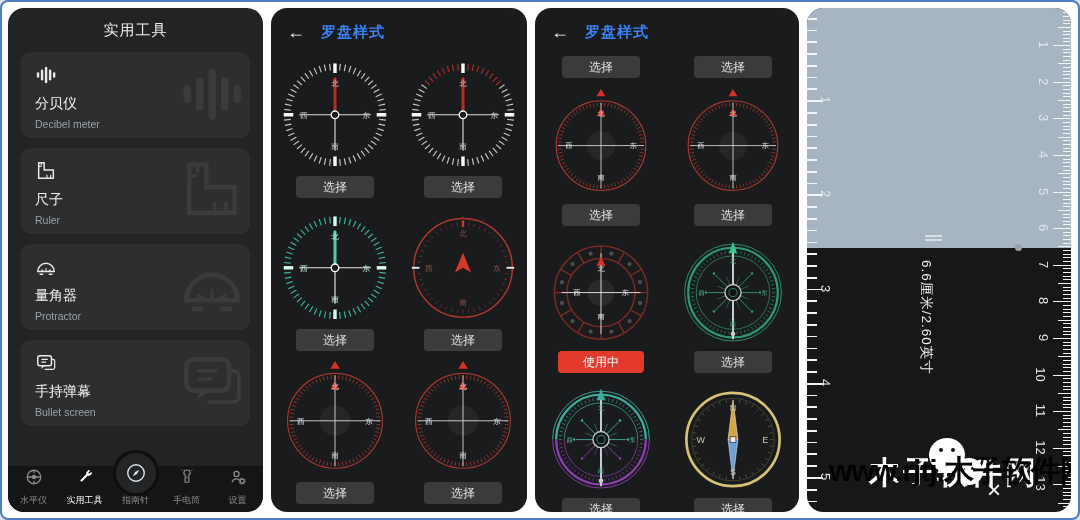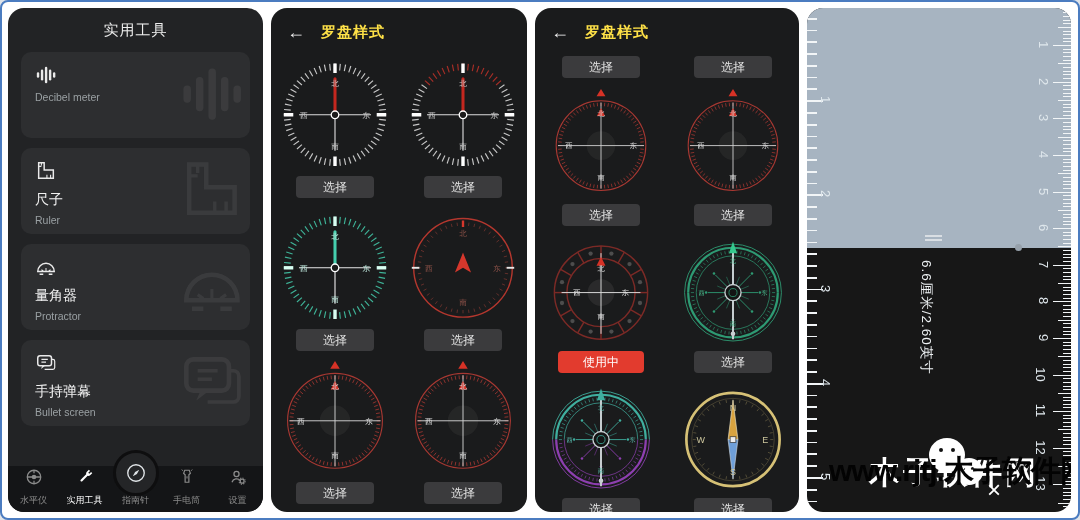--- a/index.html
+++ b/index.html
@@ -21,21 +21,21 @@
   .nav-item .nav-label{font-size:9px;margin-top:4px;}
   .nav-item.active{color:#ffffff;}
   .nav-circle{position:absolute;top:-16px;left:50%;transform:translateX(-50%);width:40px;height:40px;
               border-radius:50%;background:#242527;border:3px solid #0e0e0f;display:flex;
               align-items:center;justify-content:center;}
   
   #panel-c1{width:256px;background:#1a1b1c;}
   #panel-c2{width:264px;background:#1a1b1c;}
   .c-header{display:flex;align-items:center;gap:16px;padding:11px 16px 7px;height:26px;}
   .c-back{font-size:18px;color:#ededed;line-height:1;}
-  .c-title{font-size:15px;font-weight:bold;color:#fde047;letter-spacing:1px;}
+  .c-title{font-size:15px;font-weight:bold;color:#3b82f6;letter-spacing:1px;}
   .c-row{display:flex;justify-content:space-around;margin-bottom:7px;}
   .c-cell{display:flex;flex-direction:column;align-items:center;}
   .sel-btn{min-width:78px;height:22px;line-height:22px;text-align:center;background:#3b3b3d;color:#e3e3e3;
            font-size:12px;border-radius:4px;border:0;padding:0 10px;margin-top:2px;
            font-family:"Liberation Sans",sans-serif;}
   .sel-btn.in-use{background:#e23b2e;color:#fff;min-width:86px;}
   .btn-row{display:flex;justify-content:space-around;margin:2px 0 8px;}
   
   #panel-ruler{width:264px;background:#171717;}
   .ruler-light{position:absolute;left:0;top:0;width:100%;height:240px;}
@@ -68,21 +68,21 @@
               <rect x="6.4" y="6" width="2.6" height="12" rx="1.3"></rect>
      <rect x="10.8" y="3" width="2.6" height="18" rx="1.3"></rect>
               <rect x="15.2" y="6" width="2.6" height="12" rx="1.3"></rect>
      <rect x="19.6" y="9" width="2.6" height="6" rx="1.3"></rect>
             </svg></span><span class="t-icon"><svg width="22" height="22" viewBox="0 0 24 24" fill="#eaeaea">
      <rect x="2" y="9" width="2.6" height="6" rx="1.3"></rect>
               <rect x="6.4" y="6" width="2.6" height="12" rx="1.3"></rect>
      <rect x="10.8" y="3" width="2.6" height="18" rx="1.3"></rect>
               <rect x="15.2" y="6" width="2.6" height="12" rx="1.3"></rect>
      <rect x="19.6" y="9" width="2.6" height="6" rx="1.3"></rect>
-            </svg></span><div class="t-sub">Decibel meter</div></div>
+            </svg></span><div class="t-name">分贝仪</div><div class="t-sub">Decibel meter</div></div>
         <div class="tool-card"><span class="t-ghost"><svg width="22" height="22" viewBox="0 0 24 24" fill="none" stroke="#eaeaea" stroke-width="1.6">
      <path d="M4 3 h6 v8 h10 v9 H4 Z"></path>
               <path d="M7 3 v3 M4 7 h3 M13 16 v4 M17 16 v4" stroke-width="1.2"></path>
             </svg></span><span class="t-icon"><svg width="22" height="22" viewBox="0 0 24 24" fill="none" stroke="#eaeaea" stroke-width="1.6">
      <path d="M4 3 h6 v8 h10 v9 H4 Z"></path>
               <path d="M7 3 v3 M4 7 h3 M13 16 v4 M17 16 v4" stroke-width="1.2"></path>
             </svg></span><div class="t-name">尺子</div><div class="t-sub">Ruler</div></div>
         <div class="tool-card"><span class="t-ghost"><svg width="22" height="22" viewBox="0 0 24 24" fill="none" stroke="#eaeaea" stroke-width="1.6">
      <path d="M3 17 a9 9 0 0 1 18 0 Z"></path>
               <path d="M12 17 v-4 M7 15 l2 1.4 M17 15 l-2 1.4" stroke-width="1.1"></path>

